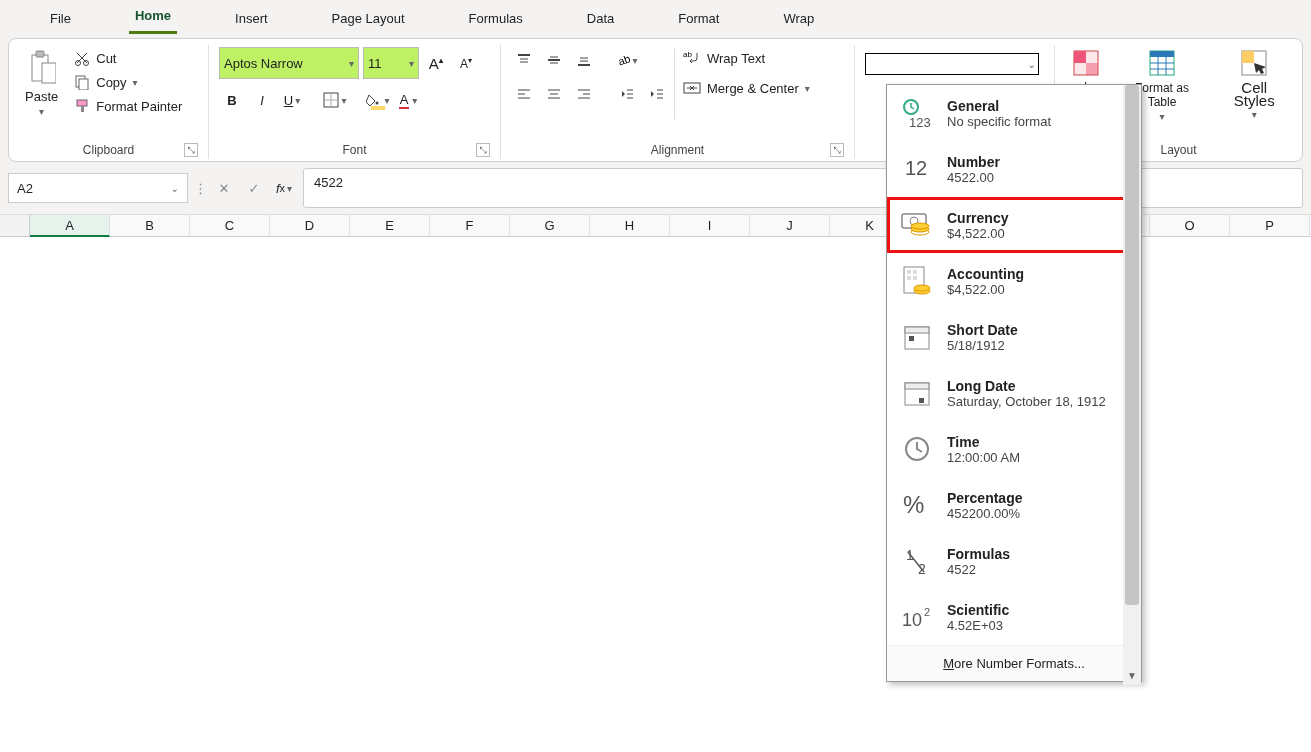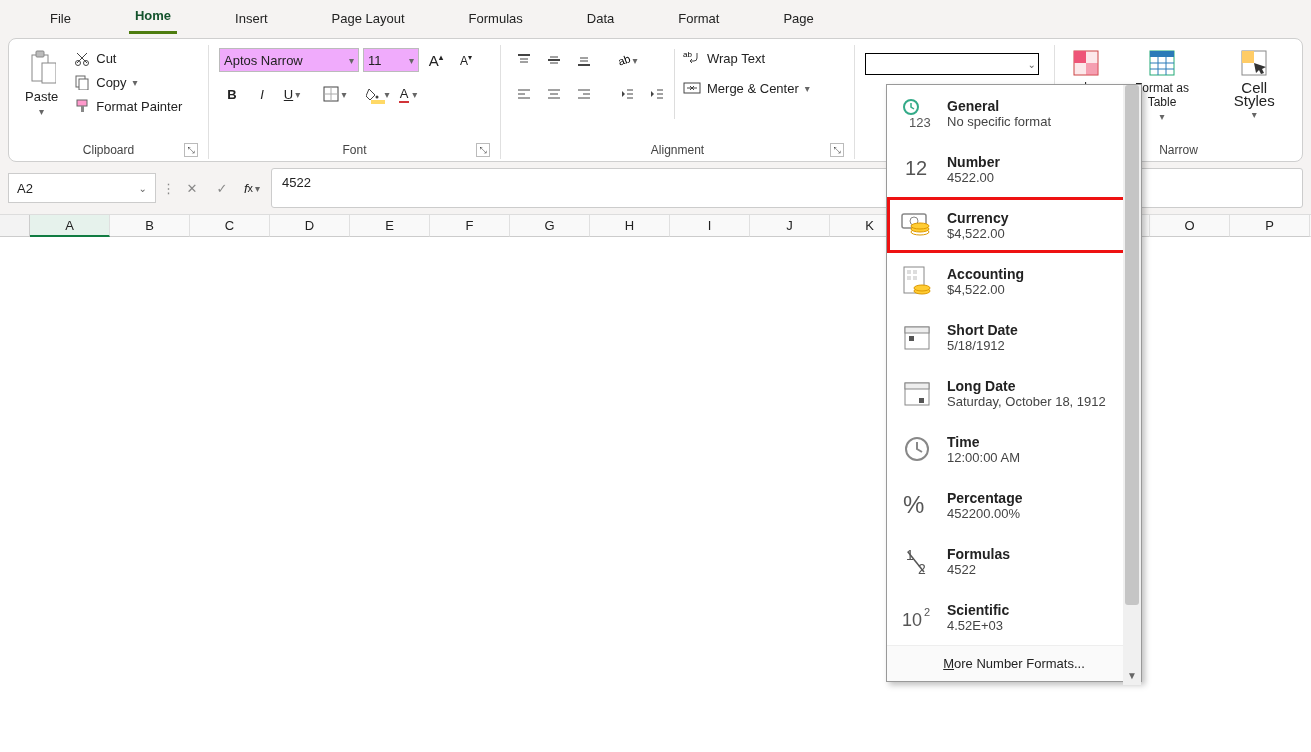--- a/index.html
+++ b/index.html
@@ -13,24 +13,24 @@
   .group-body { display:flex; align-items:flex-start; height: 92px; }
   .group-title { text-align: center; font-size: 12px; color: #444; padding-bottom: 2px; position:relative; }
   .dialog-launcher { position:absolute; right:0; bottom:2px; width:14px;height:14px; border:1px solid #bbb; font-size:9px; display:flex;align-items:center;justify-content:center; cursor:pointer;}
   .big-btn { display:flex; flex-direction:column; align-items:center; justify-content:flex-start; padding:2px 6px; cursor:pointer; gap:2px;}
   .big-btn svg { margin-bottom:2px;}
   .btn-row { display:flex; gap:4px; align-items:center;}
   .small-btn { display:flex; align-items:center; gap:6px; padding:3px 4px; cursor:pointer; border-radius:3px;}
   .icon-btn { width:26px;height:26px; display:flex;align-items:center;justify-content:center; cursor:pointer; border-radius:3px; position:relative;}
   .sep-v { width:1px; background:#ddd; margin:2px 4px;}
   .stack { display:flex; flex-direction:column; gap:2px; }
-  .font-select { border:1px solid #bbb; height:24px; padding:0 4px; background:#f0abfc; display:flex;align-items:center;justify-content:space-between; cursor:pointer;}
+  .font-select { border:1px solid #bbb; height:32px; padding:0 4px; background:#bef264; display:flex;align-items:center;justify-content:space-between; cursor:pointer;}
   .chev { font-size:10px; color:#666;}
   .formula-bar { display:flex; align-items:center; gap:0; margin:0 8px 6px 8px;}
-  .name-box { width:148px; height:30px; background:#fff; border:1px solid #ccc; display:flex;align-items:center; padding:0 8px; justify-content:space-between;}
+  .name-box { width:180px; height:30px; background:#fff; border:1px solid #ccc; display:flex;align-items:center; padding:0 8px; justify-content:space-between;}
   .fx-area { display:flex;align-items:center; gap:4px; padding:0 6px;}
   .fx-input { flex:1; height:40px; background:#fff; border:1px solid #ccc; padding:6px 10px; border-radius:3px;}
   .grid-wrap { background:#fff; border-top:1px solid #ddd; flex:1; display:flex; height:calc(752px - 34px - 124px - 10px - 46px);}
   .corner { width:30px; height:22px; border-right:1px solid #ccc; border-bottom:1px solid #ccc; background:#f3f3f3;}
   .col-h { width:80px; height:22px; border-right:1px solid #e0e0e0; border-bottom:1px solid #ccc; background:#f9f9f9; text-align:center; font-size:13px; line-height:22px;}
   .col-h.sel { background:#e6f2ec; border-bottom:2px solid #107c41;}
   .row { display:flex;}
   .row-h { width:30px; border-right:1px solid #ccc; border-bottom:1px solid #e0e0e0; background:#f9f9f9; text-align:center; font-size:13px; line-height:22px; height:22px;}
   .dropdown { position:absolute; top:84px; left:886px; width:256px; background:#fff; border:1px solid #999; box-shadow:3px 3px 6px rgba(0,0,0,0.25); z-index:10;}
   .dd-item { display:flex; align-items:center; gap:12px; padding:10px 12px; cursor:pointer;}
@@ -50,21 +50,21 @@
 <body>
 
 <div class="tabs">
   <div class="tab">File</div>
   <div class="tab active">Home</div>
   <div class="tab">Insert</div>
   <div class="tab">Page Layout</div>
   <div class="tab">Formulas</div>
   <div class="tab">Data</div>
   <div class="tab">Format</div>
-  <div class="tab">Page</div>
+  <div class="tab">Wrap</div>
 </div>
 
 <div class="ribbon">
 
   <div class="group" style="width:200px">
     <div class="group-body">
       <div class="big-btn">
         <svg width="28" height="36">
             <rect x="4" y="6" width="16" height="26" fill="#fff" stroke="#888"></rect>
             <rect x="8" y="2" width="8" height="6" rx="1" fill="#bbb" stroke="#888"></rect>
@@ -291,21 +291,21 @@
       <div class="big-btn">
         <svg width="28" height="28">
             <rect x="2" y="2" width="24" height="24" fill="#fff" stroke="#888"></rect>
             <rect x="2" y="2" width="12" height="12" fill="#fc6"></rect>
             <path d="M14 14l12 4-4 2 2 4-3 1-2-4-3 3z" fill="#333"></path>
           </svg>
         <span style="font-size:15px;text-align:center;line-height:13px">Cell Styles</span>
           <span class="chev">▾</span>
       </div>
     </div>
-    <div class="group-title"><span>Narrow</span></div>
+    <div class="group-title"><span>Layout</span></div>
   </div>
 </div>
 
 <div class="formula-bar">
   <div class="name-box">
       <span>A2</span>
       <span class="chev">⌄</span>
     </div>
   <div class="fx-area">
     <span style="color:#888">⋮</span>

